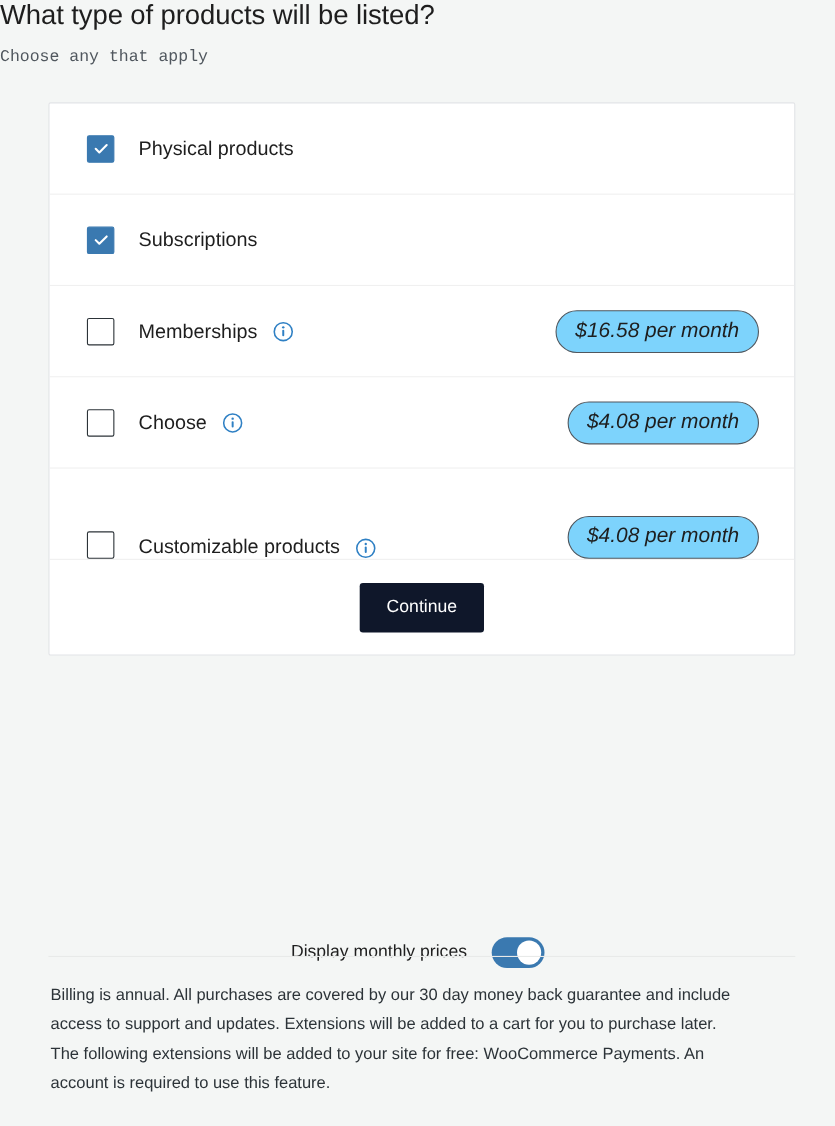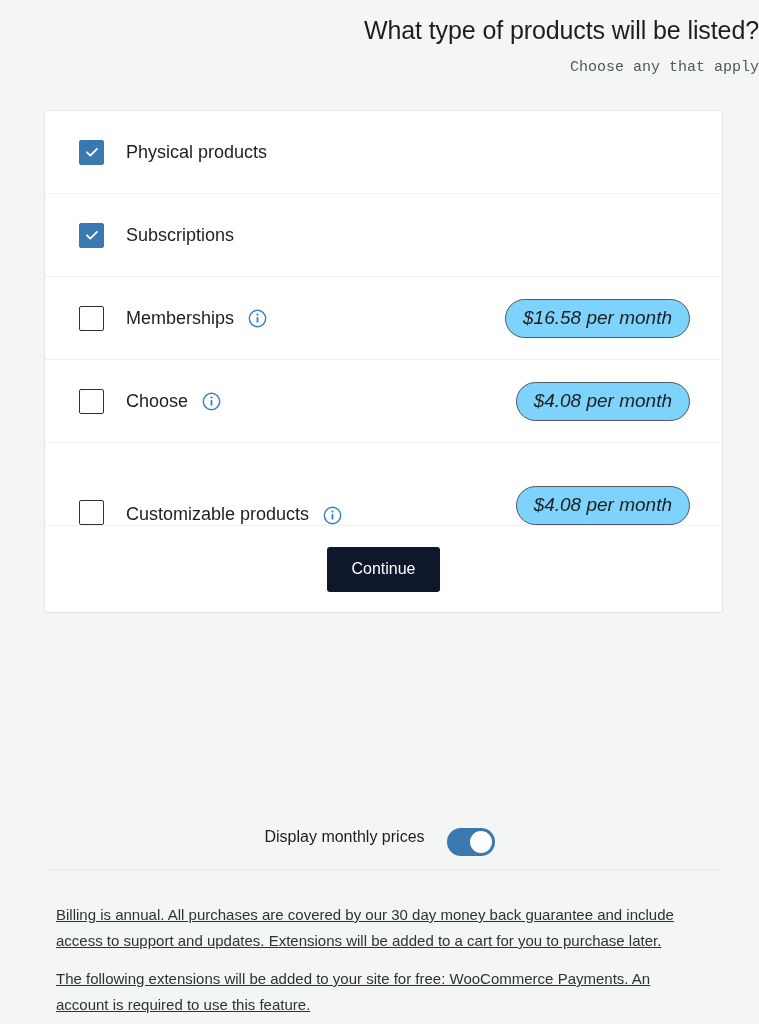--- a/index.html
+++ b/index.html
@@ -16,43 +16,42 @@
   }
   .page {
     position: relative;
     width: 759px;
     height: 1024px;
     box-sizing: border-box;
   }
 
   
   .header {
-    padding-top: 16px;
-    text-align: right;
+    text-align: left;
   }
   .page-title {
     font-size: 25px;
     font-weight: 400;
     color: #1e1e1e;
     margin: 0;
     letter-spacing: -0.1px;
   }
   .page-subtitle {
     font-size: 15px;
     color: #50575e;
     margin: 14px 0 0 0;
     font-weight: 400;
     font-family: Liberation Mono, monospace;
   }
 
   
   .card {
     position: absolute;
     left: 44px;
-    top: 110px;
+    top: 93px;
     width: 679px;
     box-sizing: border-box;
     background: #ffffff;
     border: 1px solid #e2e4e7;
     border-radius: 2px;
   }
   .product-row {
     display: flex;
     align-items: center;
     height: 83px;
@@ -136,23 +135,24 @@
     padding: 0 24px;
     height: 45px;
     min-width: 105px;
     cursor: pointer;
   }
 
   
   .toggle-row {
     position: absolute;
     left: 0;
-    top: 828px;
+    top: 852px;
     width: 759px;
     display: flex;
+    align-items: center;
     justify-content: center;
   }
   .toggle-label {
     font-size: 16px;
     color: #1e1e1e;
     margin-right: 22px;
   }
   .toggle {
     width: 48px;
     height: 28px;
@@ -183,22 +183,21 @@
   .footer {
     position: absolute;
     left: 44px;
     top: 890px;
     width: 652px;
     font-size: 15px;
     line-height: 26px;
     color: #2c3338;
   }
   .footer p {
-    margin: 12px;
-    text-decoration: underline;
+    margin: 2px;
   }
 </style>
 </head>
 <body>
 
 <div class="page">
 
   <div class="header">
     <h1 class="page-title">What type of products will be listed?</h1>
     <p class="page-subtitle">Choose any that apply</p>

